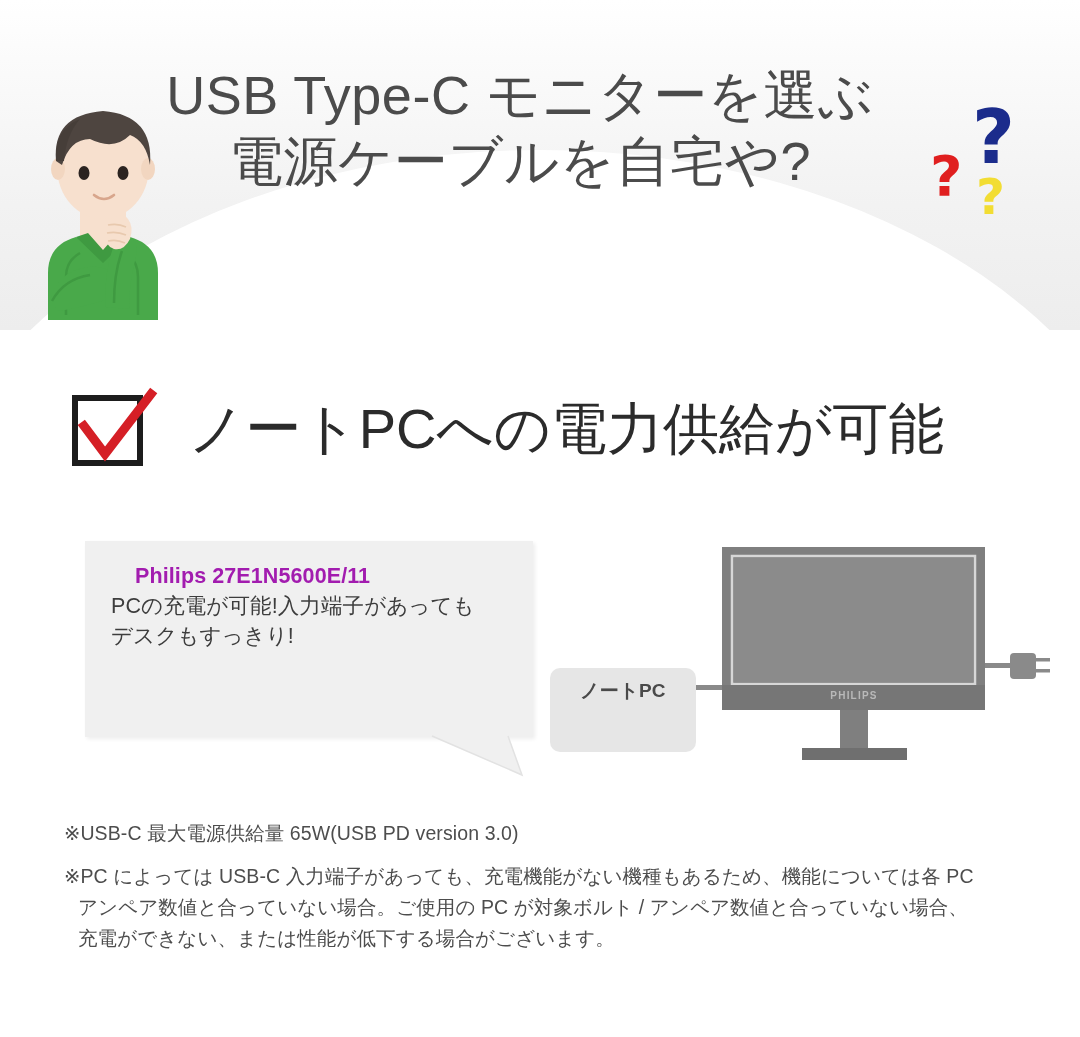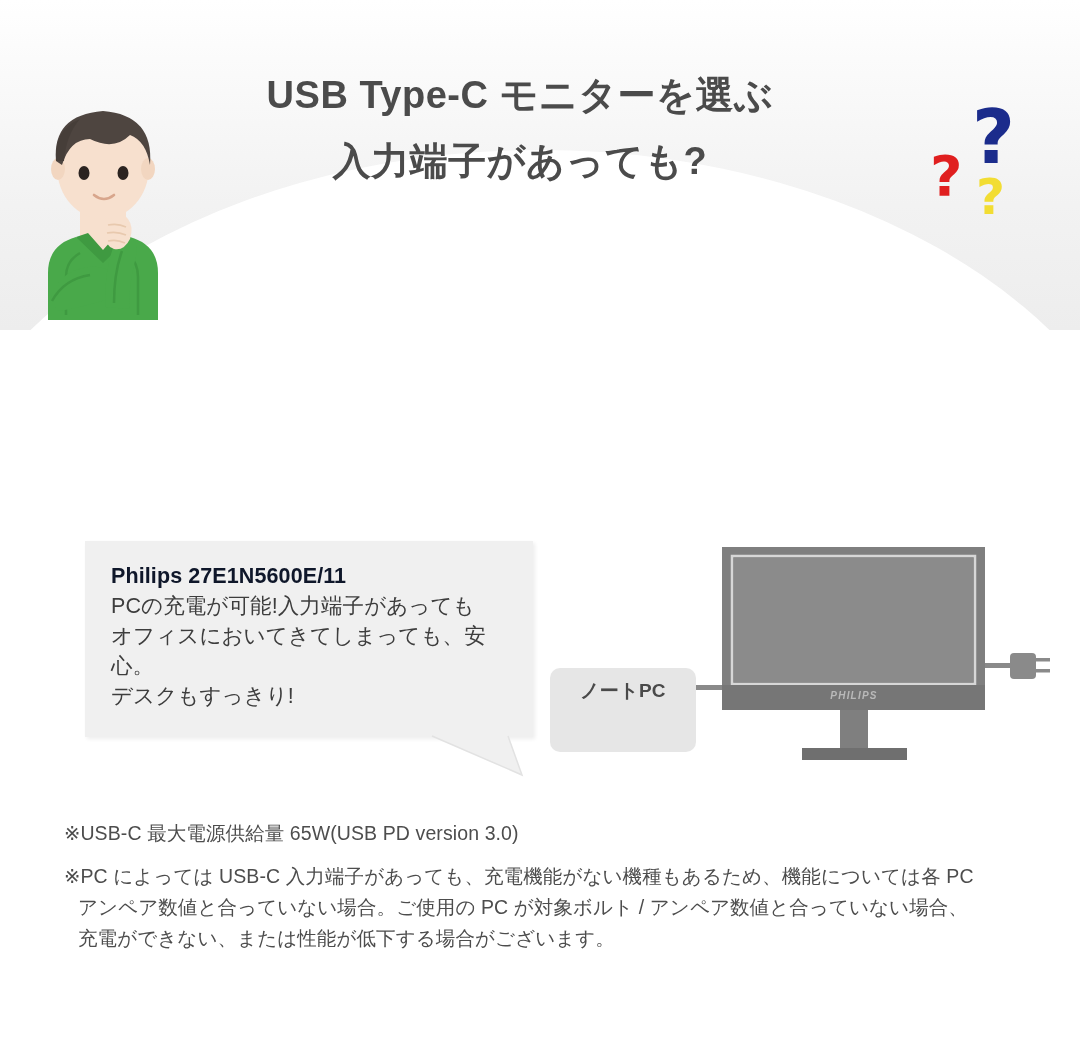--- a/index.html
+++ b/index.html
@@ -55,24 +55,24 @@
 
   
   .title-block {
     position: absolute;
     left: 120px;
     top: 62px;
     width: 800px;
     text-align: center;
   }
   .title-line {
-    font-size: 38px;
+    font-size: 54px;
     line-height: 66px;
     color: #4b4b4b;
-    font-weight: 700;
+    font-weight: 400;
     letter-spacing: 0.5px;
     white-space: nowrap;
   }
 
   
   .qmarks {
     position: absolute;
     left: 930px;
     top: 100px;
     width: 120px;
@@ -124,21 +124,22 @@
   }
   .bubble-text {
     padding: 20px 22px 0 26px;
     font-size: 21.5px;
     line-height: 30px;
     color: #3d3d3d;
     letter-spacing: 0.1px;
   }
   .bubble-title {
     font-weight: 700;
-    color: #0f172a;
+    color: #a21caf;
+    margin-left: 24px;
   }
   .bubble-tail {
     position: absolute;
     left: 430px;
     top: 735px;
     width: 110px;
     height: 45px;
   }
   .bubble-tail svg { display: block; }
 
@@ -165,21 +166,20 @@
   .monitor-logo {
     position: absolute;
     left: 806px;
     top: 690px;
     width: 96px;
     text-align: center;
     font-size: 10px;
     letter-spacing: 1.2px;
     color: #b9b9b9;
     font-weight: 700;
-    font-style: italic;
   }
 
   
   .footnotes {
     position: absolute;
     left: 64px;
     top: 818px;
     width: 1000px;
   }
   .footnote {
@@ -234,35 +234,43 @@
 
       <ellipse cx="66" cy="78" rx="5.5" ry="7" fill="#2b2320"></ellipse>
       <ellipse cx="105" cy="78" rx="5.5" ry="7" fill="#2b2320"></ellipse>
 
       <path d="M76 100 Q86 108 96 100" stroke="#d8a68c" stroke-width="2.6" fill="none" stroke-linecap="round"></path>
     </svg>
   </div>
 
   <div class="title-block">
     <div class="title-line">USB Type-C モニターを選ぶ</div>
-    <div class="title-line">入力端子があっても?</div>
+    <div class="title-line">電源ケーブルを自宅や?</div>
   </div>
 
   <div class="qmarks">
     <span class="qmark blue" style="color:#1b2c8c">?</span>
     <span class="qmark red" style="color:#e01f1f">?</span>
     <span class="qmark yellow" style="color:#f2dd33">?</span>
   </div>
 
+  <div class="section-heading">
+    <span class="checkbox-icon">
+      <svg viewBox="0 0 74 74" width="74" height="74" aria-hidden="true">
+        <rect x="3" y="6" width="65" height="65" fill="#ffffff" stroke="#1d1d1d" stroke-width="6"></rect>
+        <path d="M12 34 L33 62 L79 2" stroke="#d51f26" stroke-width="9" fill="none" stroke-linecap="square" stroke-linejoin="miter"></path>
+      </svg>
+    </span>
+    <span class="section-heading-text">ノートPCへの電力供給が可能</span>
+  </div>
 
   <div class="bubble">
     <div class="bubble-text">
       <div class="bubble-title">Philips 27E1N5600E/11</div>
       <div>PCの充電が可能!入力端子があっても</div>
-      <div>オフィスにおいてきてしまっても、安心。</div>
       <div>デスクもすっきり!</div>
     </div>
   </div>
   <div class="bubble-tail">
     <svg viewBox="0 0 110 45" width="110" height="45" aria-hidden="true">
       <path d="M2 1 L78 1 L92 40 Z" fill="#f0f0f0"></path>
       <path d="M2 1 L92 40 L78 1" fill="none" stroke="#e2e2e2" stroke-width="1.5"></path>
     </svg>
   </div>
 

